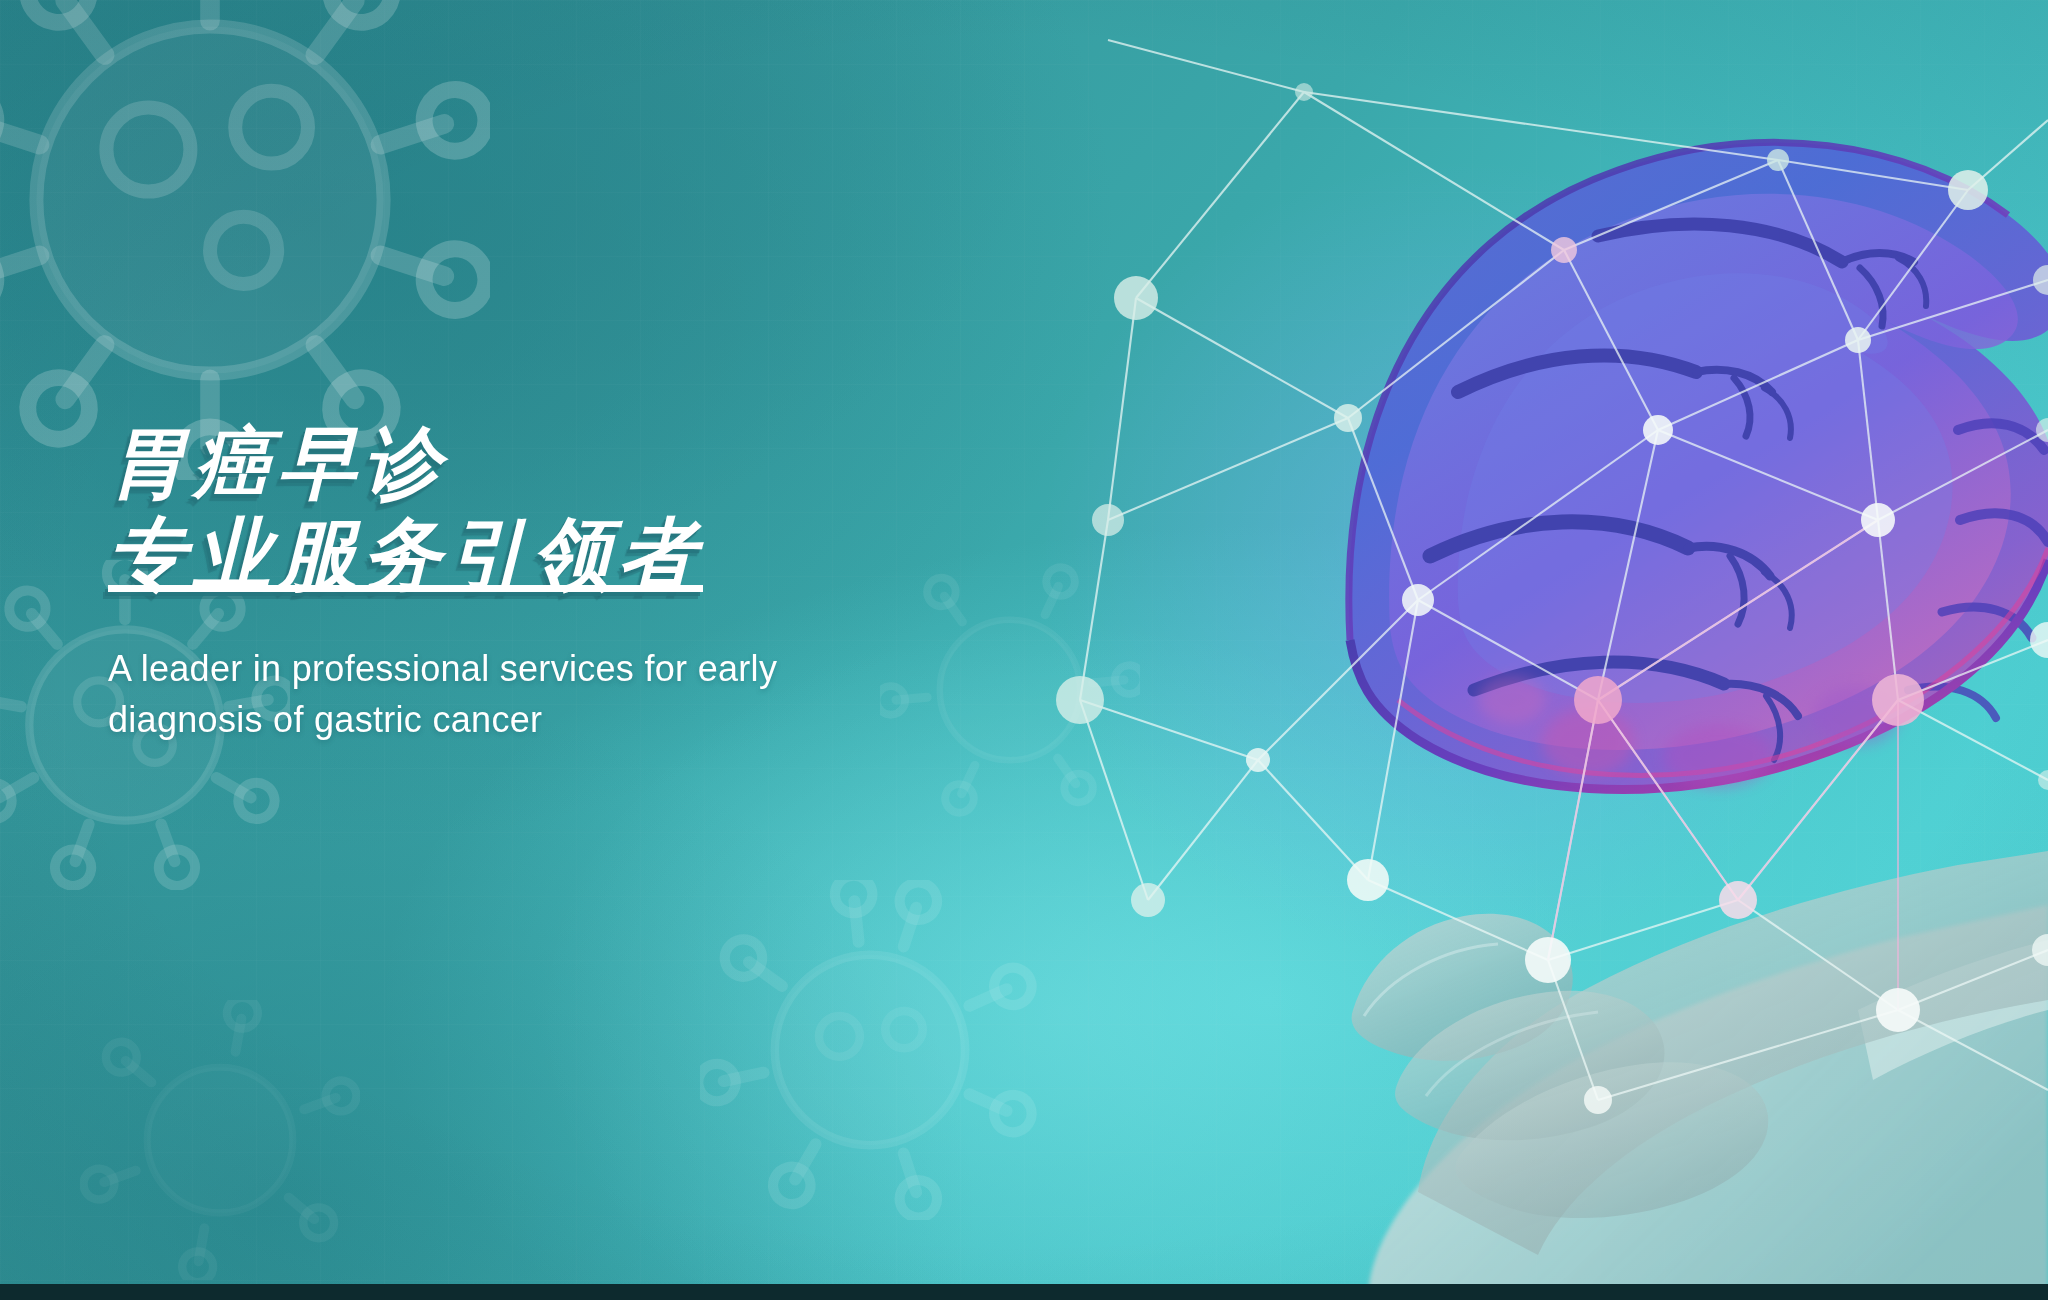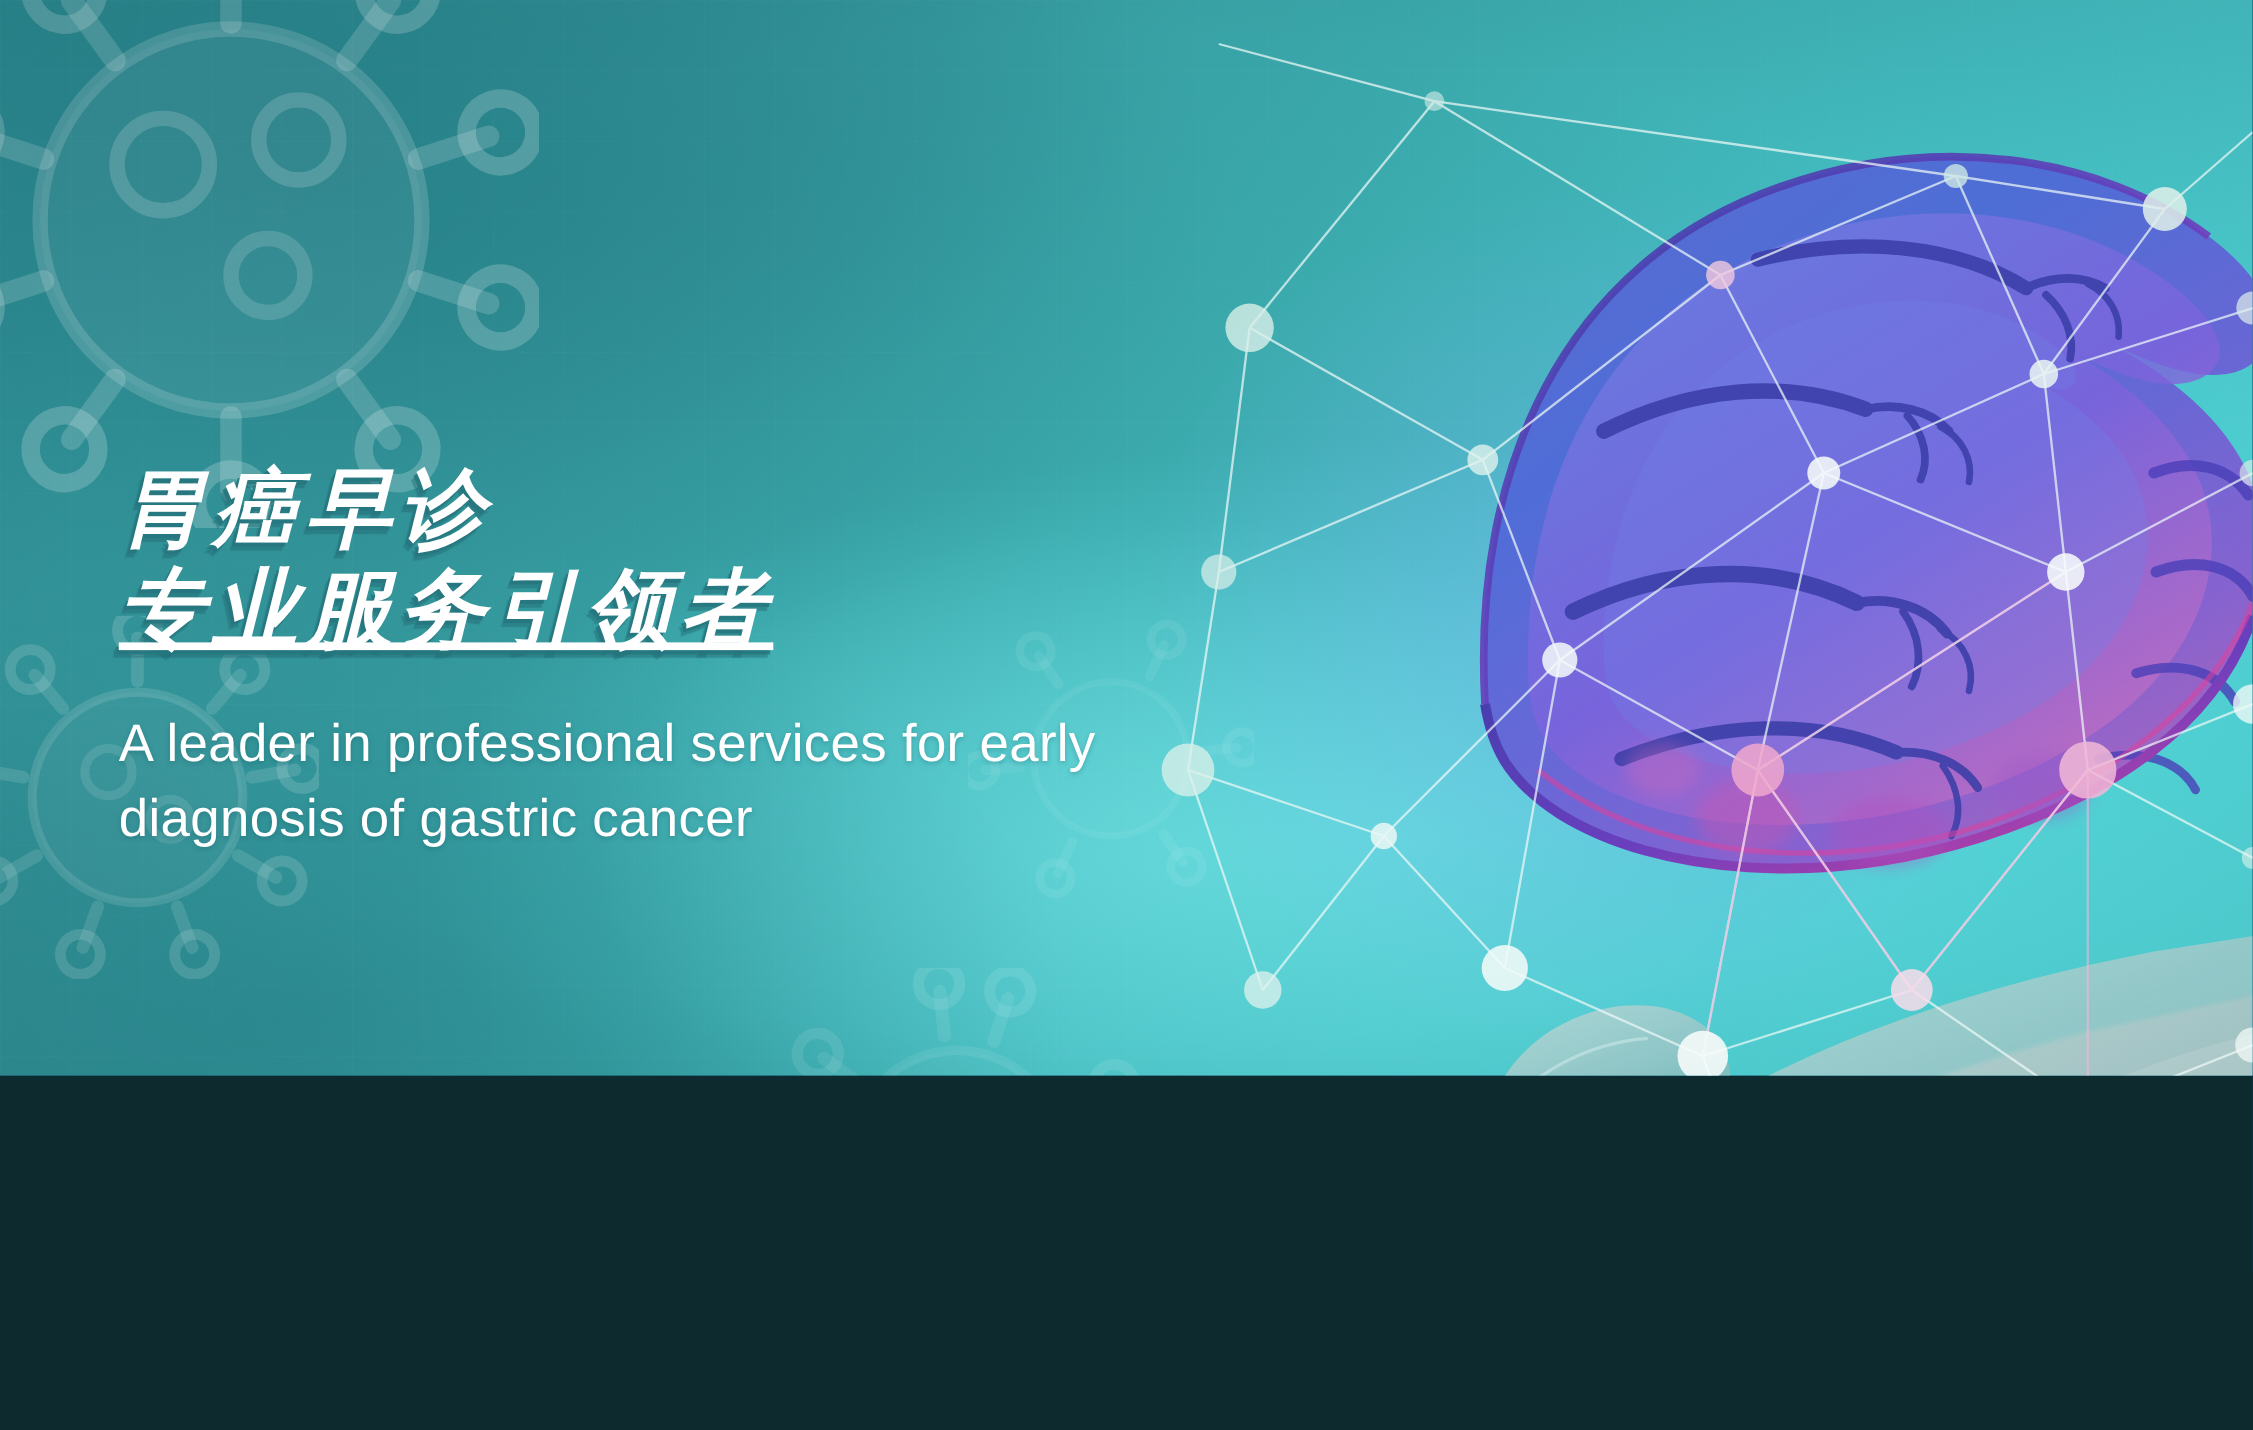--- a/index.html
+++ b/index.html
@@ -4,21 +4,21 @@
 <title>Banner</title>
 <style>
   html, body {
     margin: 0;
     padding: 0;
     background: #0d2a2e;
   }
   #stage {
     position: relative;
     width: 2048px;
-    height: 978px;
+    height: 1284px;
     overflow: hidden;
     font-family: "Liberation Sans", "DejaVu Sans", sans-serif;
     background: #0c4a6e;
   }
 
   
   .bg-base {
     position: absolute; inset: 0;
     background:
       radial-gradient(ellipse 70% 60% at 62% 78%, #58d5d8 0%, rgba(88,213,216,0.0) 62%),
@@ -75,21 +75,21 @@
       -5px 7px 1px rgba(33,105,114,0.45);
     margin: 0;
   }
   .headline .line2 { display: block; text-decoration: underline; }
 
   .subtitle {
     margin-top: 42px;
     color: #ffffff;
     font-family: "Liberation Sans", "DejaVu Sans", sans-serif;
     font-weight: 400;
-    font-size: 48px;
+    font-size: 36px;
     line-height: 1.42;
     letter-spacing: 0.3px;
     text-shadow: 0 2px 5px rgba(18,80,88,0.30);
   }
   .subtitle span { display: block; }
 
   
   .hero {
     position: absolute;
     right: 0;

